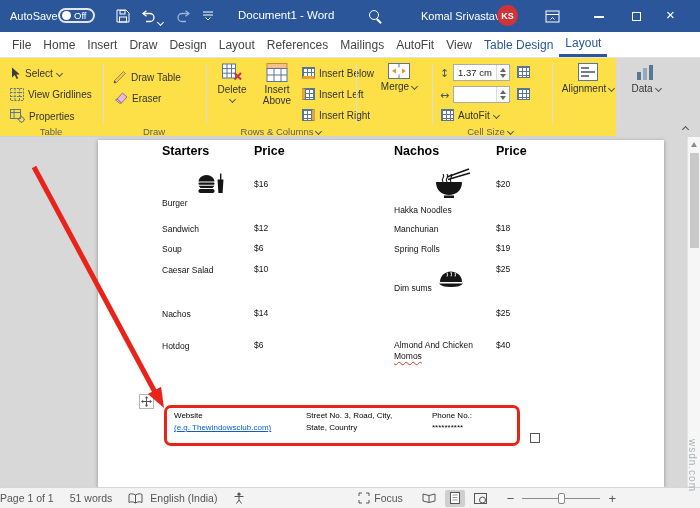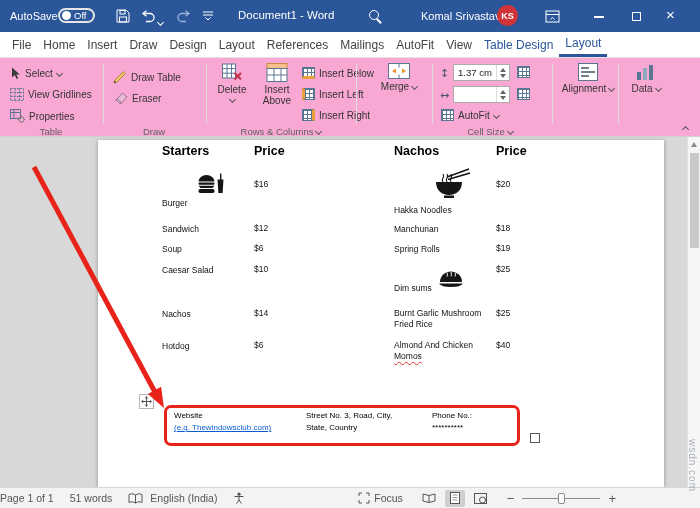--- a/index.html
+++ b/index.html
@@ -20,21 +20,21 @@
   .search-glyph::after { content:""; position:absolute; left:7px; top:7px; width:6px; height:1.5px; background:#fff; transform:rotate(45deg); transform-origin:left center; }
 
   
   .tabrow { position:absolute; left:0; top:32px; width:700px; height:26px; background:#fff; border-bottom:1px solid #e2e2e2; display:flex; align-items:stretch; padding-left:6px; z-index:19; }
   .tab { font-size:12px; color:#444; padding:7px 6px; display:flex; align-items:center; cursor:default; }
   .tab.contextual { color:#2b579a; }
   .tab.active { color:#2b579a; border-bottom:3px solid #2b579a; }
   .tabrow-btn { position:absolute; top:3px; width:24px; height:20px; border:1px solid #e3e3e3; border-radius:3px; background:#fff; display:flex; align-items:center; justify-content:center; }
 
   
-  .ribbon { position:absolute; left:0; top:58px; width:700px; height:79px; background:#f9a8d4; border-bottom:1px solid #d0d0d0; z-index:18; }
+  .ribbon { position:absolute; left:0; top:58px; width:616px; height:79px; background:#fde047; border-bottom:1px solid #d0d0d0; z-index:18; }
   .rb { position:absolute; display:flex; align-items:center; gap:4px; font-size:10px; color:#333; white-space:nowrap; }
   .big { position:absolute; display:flex; flex-direction:column; align-items:center; gap:2px; font-size:10px; color:#333; text-align:center; }
   .big .biglabel { line-height:11px; }
   .glabel { position:absolute; top:68px; font-size:9.5px; color:#606060; display:flex; align-items:center; justify-content:center; gap:3px; }
   .vdiv { position:absolute; top:6px; height:60px; width:1px; background:#dcdcdc; }
   .chev { display:inline-block; width:5px; height:5px; border-right:1.2px solid #555; border-bottom:1.2px solid #555; transform:rotate(45deg); flex:none; }
   .chev.up { transform:rotate(-135deg); }
   .chev.white { border-color:#fff; }
   .gicon { display:inline-block; flex:none; width:13px; height:12px; border:1px solid #5b7693; background-image:linear-gradient(#5b7693 1px, transparent 1px), linear-gradient(90deg,#5b7693 1px, transparent 1px); background-size:4px 4px; background-color:#fff; }
   .gicon.eb { border-bottom:3px solid #ed9f3c; }
@@ -355,21 +355,20 @@
     <span class="d mi" style="left:398px;top:103px;">$19</span>
 
     <span class="d mi" style="left:398px;top:124px;">$25</span>
     <span class="d" style="left:340px;top:127px;"><svg width="26" height="21" viewBox="0 0 26 21">
           <path d="M2 15 a11 10.5 0 0 1 22 0 z" fill="#151515"></path>
           <path d="M9 5.5 q1 2.5 0 4 M13 4.8 q1 2.8 0 4.6 M17 5.5 q1 2.5 0 4" stroke="#fff" stroke-width="1" fill="none"></path>
           <path d="M1 16.5 h24 q-2.5 3.5 -12 3.5 q-9.5 0 -12 -3.5 z" fill="#151515"></path>
         </svg></span>
     <span class="d mi" style="left:296px;top:143px;">Dim sums</span>
 
-    <span class="d mi wrap" style="left:296px;top:168px;">Burnt Garlic Mushroom Fried Rice</span>
     <span class="d mi" style="left:398px;top:168px;">$25</span>
 
     <span class="d mi" style="left:296px;top:200px;">Almond And Chicken</span>
     <span class="d mi misspell" style="left:296px;top:211px;">Momos</span>
     <span class="d mi" style="left:398px;top:200px;">$40</span>
 
     <div class="redbox"></div>
     <span class="d" style="left:76px;top:271px;font-size:8px;">Website</span>
     <span class="d link" style="left:76px;top:283px;font-size:8px;">(e.g. Thewindowsclub.com)</span>
     <span class="d" style="left:208px;top:271px;font-size:8px;">Street No. 3, Road, City,</span>

